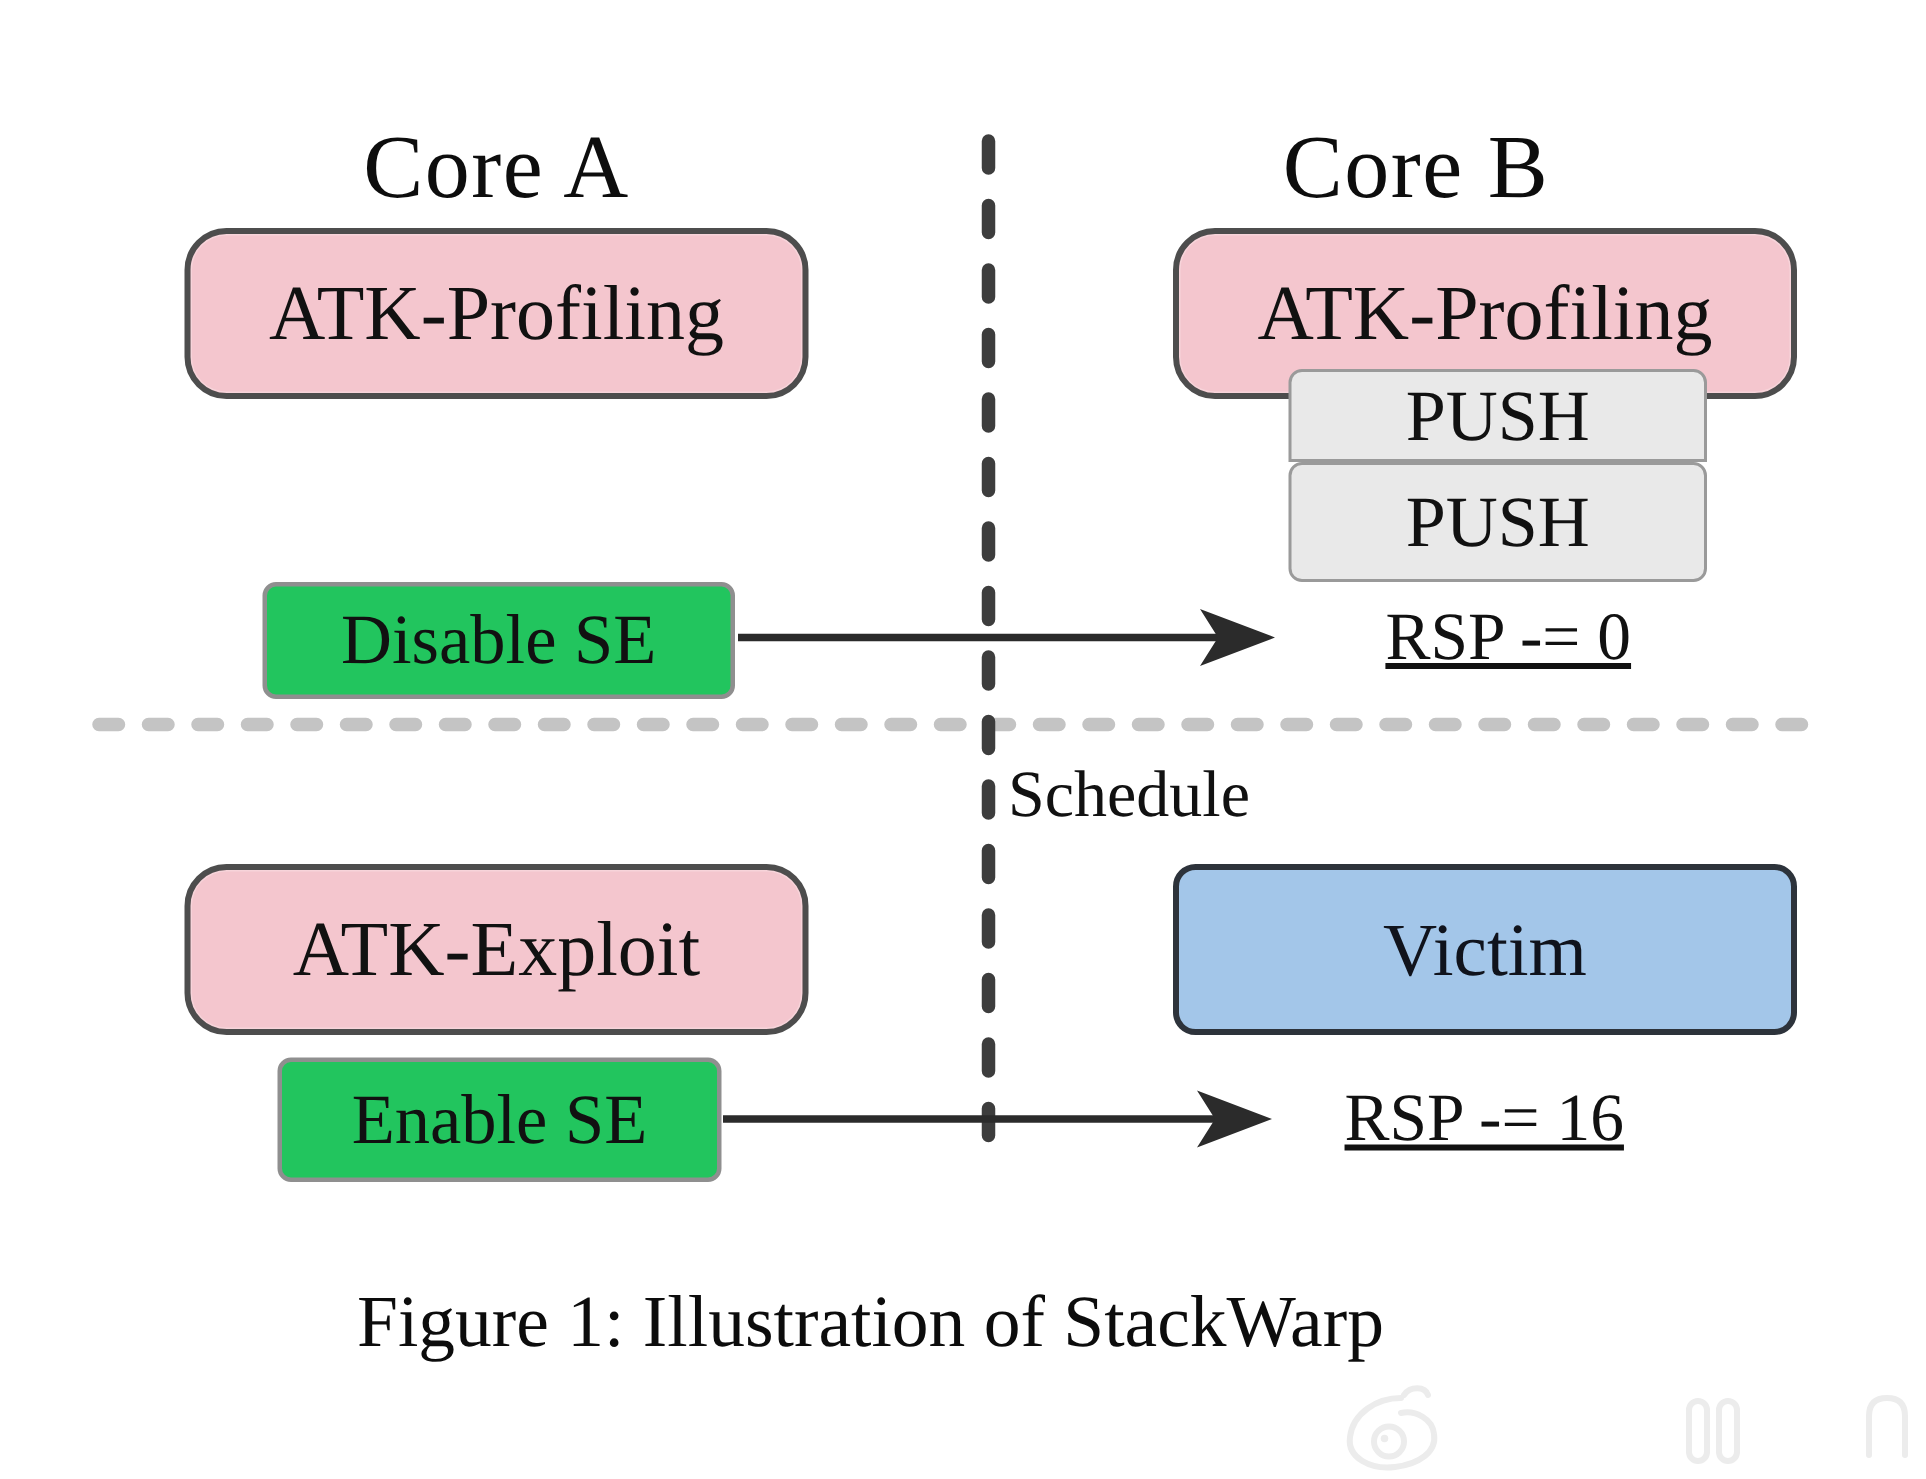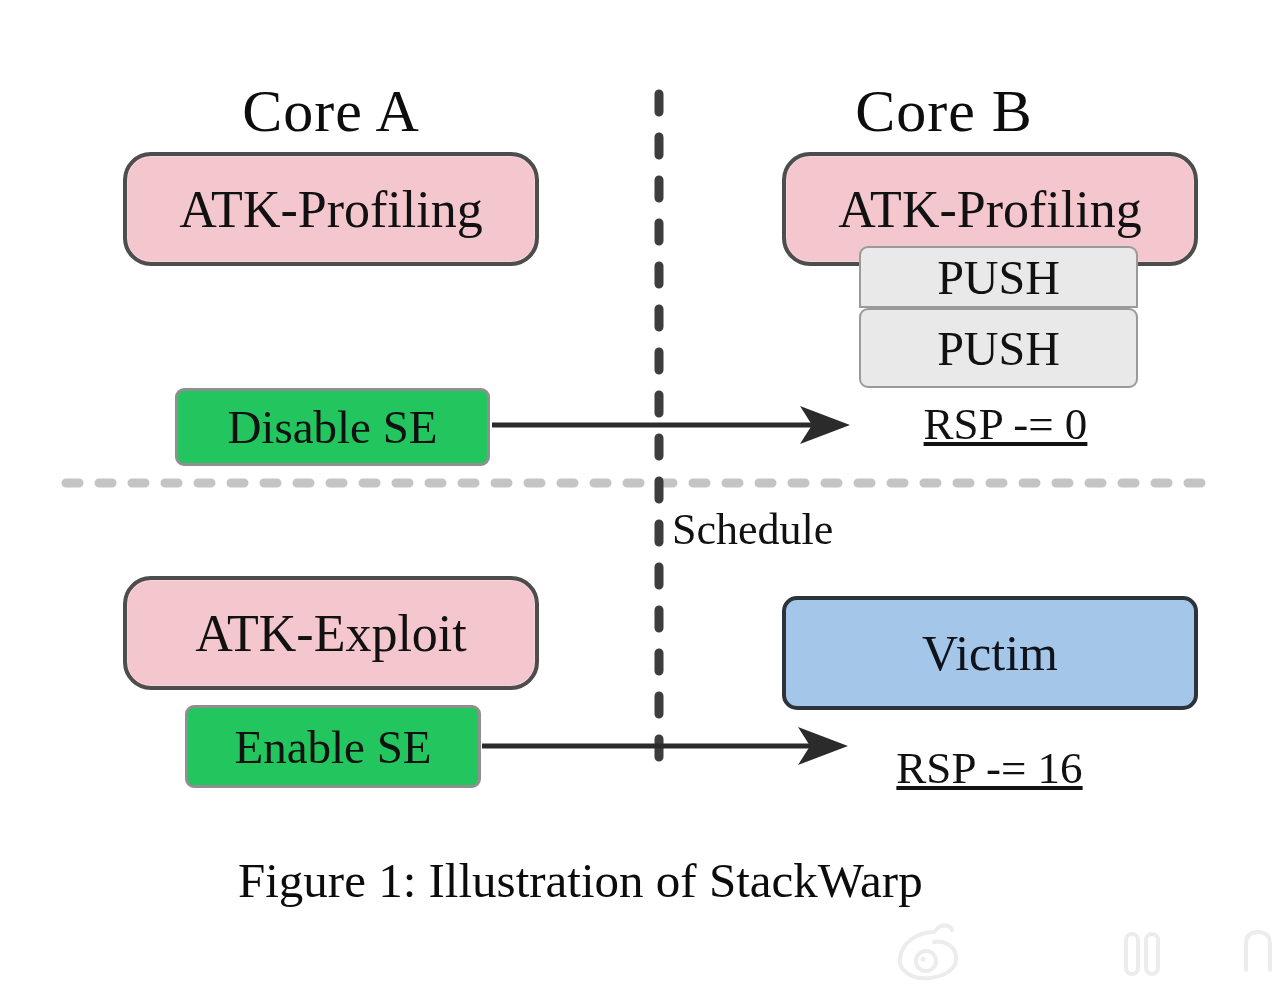--- a/index.html
+++ b/index.html
@@ -172,21 +172,21 @@
   <div class="schedule-label">Schedule</div>
 
   <div class="node attacker-box" style="left:123px; top:576px; width:416px; height:114px;">
     <span>ATK-Exploit</span>
   </div>
 
   <div class="node se-box" style="left:185px; top:705px; width:296px; height:83px;">
     <span>Enable SE</span>
   </div>
 
-  <div class="node victim-box" style="left:782px; top:596px; width:416px; height:114px;">
+  <div class="node victim-box" style="left:782px; top:576px; width:416px; height:114px;">
     <span>Victim</span>
   </div>
 
-  <div class="rsp-label" style="left:862px; top:719px;margin-top:23px;">RSP -= 16</div>
+  <div class="rsp-label" style="left:862px; top:719px;">RSP -= 16</div>
 
   <div class="caption">Figure 1: Illustration of StackWarp</div>
 
 </div>
 
 </body></html>

